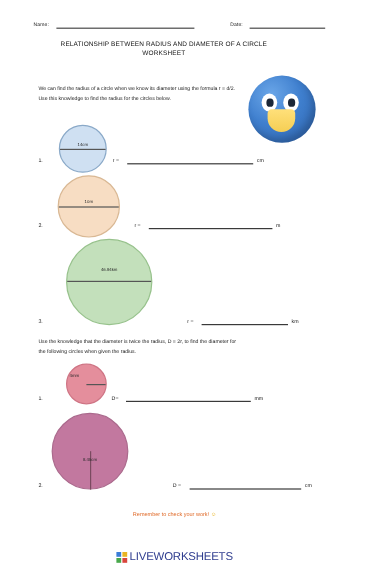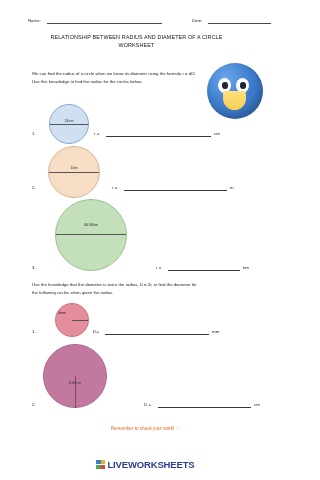--- a/index.html
+++ b/index.html
@@ -263,21 +263,21 @@
     grid-template-rows: 1fr 1fr;
     gap: 0.6px;
   }
   .lw-grid i { display: block; }
   .lw-grid i:nth-child(1) { background: #3b7dd8; }
   .lw-grid i:nth-child(2) { background: #e8b423; }
   .lw-grid i:nth-child(3) { background: #48a84b; }
   .lw-grid i:nth-child(4) { background: #d9453d; }
   .lw-text {
     font-size: 9.5px;
-    font-weight: bold;
+    font-weight: normal;
     letter-spacing: -0.15px;
     color: #2f3d8f;
   }
 </style>
 </head>
 <body>
 
 <div class="page">
 
   <div class="idrow">

